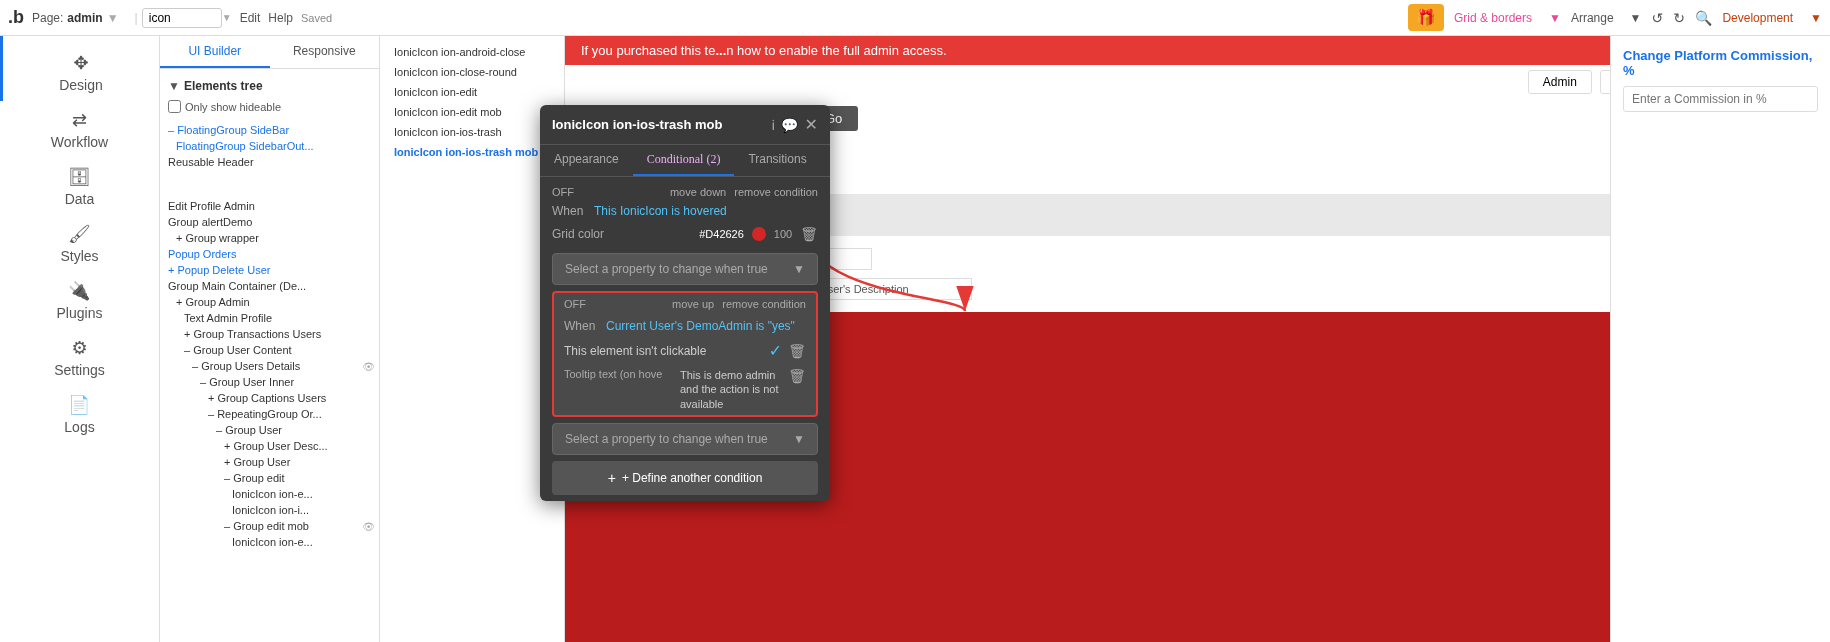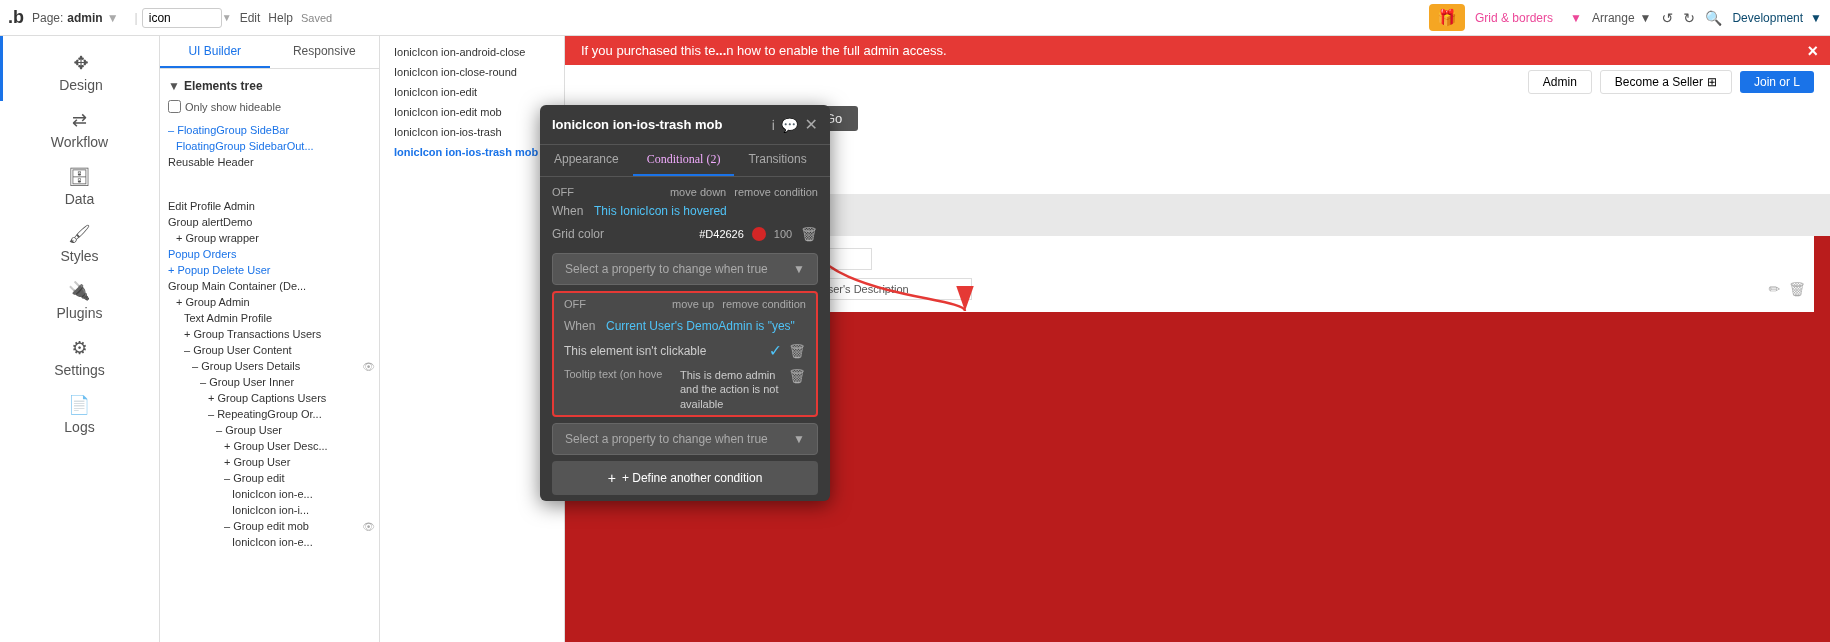--- a/index.html
+++ b/index.html
@@ -12,25 +12,25 @@
     }
     .topbar-logo { font-size: 18px; font-weight: bold; color: #333; margin-right: 8px; }
     .topbar-page { display: flex; align-items: center; gap: 4px; font-size: 12px; color: #555; margin-right: 12px; }
     .topbar-sep { color: #ccc; margin: 0 4px; }
     .topbar-icon-input { border: 1px solid #ccc; border-radius: 3px; padding: 2px 6px; font-size: 12px; width: 80px; }
     .topbar-actions { display: flex; align-items: center; gap: 8px; margin-left: 8px; font-size: 12px; color: #555; }
     .topbar-saved { color: #888; font-size: 11px; }
     .topbar-right { display: flex; align-items: center; gap: 10px; margin-left: auto; }
     .topbar-gift { background: #f5a623; border-radius: 4px; padding: 4px 8px; color: #fff; font-size: 16px; }
     .topbar-grid { font-size: 12px; color: #ec4899; display: flex; align-items: flex-start; gap: 17px; }
-    .topbar-arrange { font-size: 12px; color: #555; display: flex; align-items: center; gap: 5px; }
+    .topbar-arrange { font-size: 12px; color: #555; display: flex; align-items: center; gap: 16px; }
     .topbar-undo { font-size: 14px; color: #555; }
     .topbar-redo { font-size: 14px; color: #555; }
     .topbar-search { font-size: 14px; color: #555; }
-    .topbar-dev { font-size: 12px; color: #0c4a6e; display: flex; align-items: center; gap: 7px; }
+    .topbar-dev { font-size: 12px; color: #c2410c; display: flex; align-items: center; gap: 17px; }
 
     
     .left-sidebar {
       position: absolute; left: 0; top: 36px; width: 160px; height: 606px;
       background: #fff; border-right: 1px solid #ddd; display: flex; flex-direction: column; align-items: center;
       padding-top: 8px; z-index: 5;
     }
     .sidebar-icon-item {
       display: flex; flex-direction: column; align-items: center; padding: 8px 0; width: 100%;
       cursor: pointer; color: #555;
@@ -296,20 +296,24 @@
     </div>
     <div style="display:flex;gap:8px;align-items:center;padding:4px 0;">
       <input type="checkbox" style="margin-right: 4px;">
       <div style="border:1px solid #ddd;padding:4px 8px;min-width:150px;color:#555;font-size:11px;">Parent group's User's Fi...</div>
       <div style="border:1px solid #ddd;padding:4px 8px;min-width:200px;color:#555;font-size:11px;">group's User's Description</div>
       <span style="color:#aaa;font-size:14px;margin-left:auto;cursor:pointer;">✏</span>
       <span style="color:#aaa;font-size:14px;cursor:pointer;">🗑</span>
     </div>
   </div>
 
+  <div style="position:absolute;right:0;top:0;width:220px;height:100%;background:#fff;border-left:1px solid #ddd;padding:12px;">
+    <div style="color:#1a73e8;font-size:13px;font-weight:bold;margin-bottom:8px;">Change Platform Commission, %</div>
+    <input style="border: 1px solid rgb(221, 221, 221); border-radius: 3px; padding: 5px 8px; width: 100%; font-size: 12px; color: rgb(170, 170, 170);" placeholder="Enter a Commission in %">
+  </div>
 
   <div style="position:absolute;top:180px;left:200px;width:220px;height:130px;pointer-events:none;">
     <svg width="220" height="130" style="overflow:visible">
       <defs>
         <marker id="arrowhead" markerWidth="10" markerHeight="7" refX="10" refY="3.5" orient="auto">
           <polygon points="0 0, 10 3.5, 0 7" fill="#e53935"></polygon>
         </marker>
       </defs>
       <path d="M 40 10 C 40 80, 200 80, 200 95" stroke="#e53935" stroke-width="2.5" fill="none" marker-end="url(#arrowhead)"></path>
     </svg>

